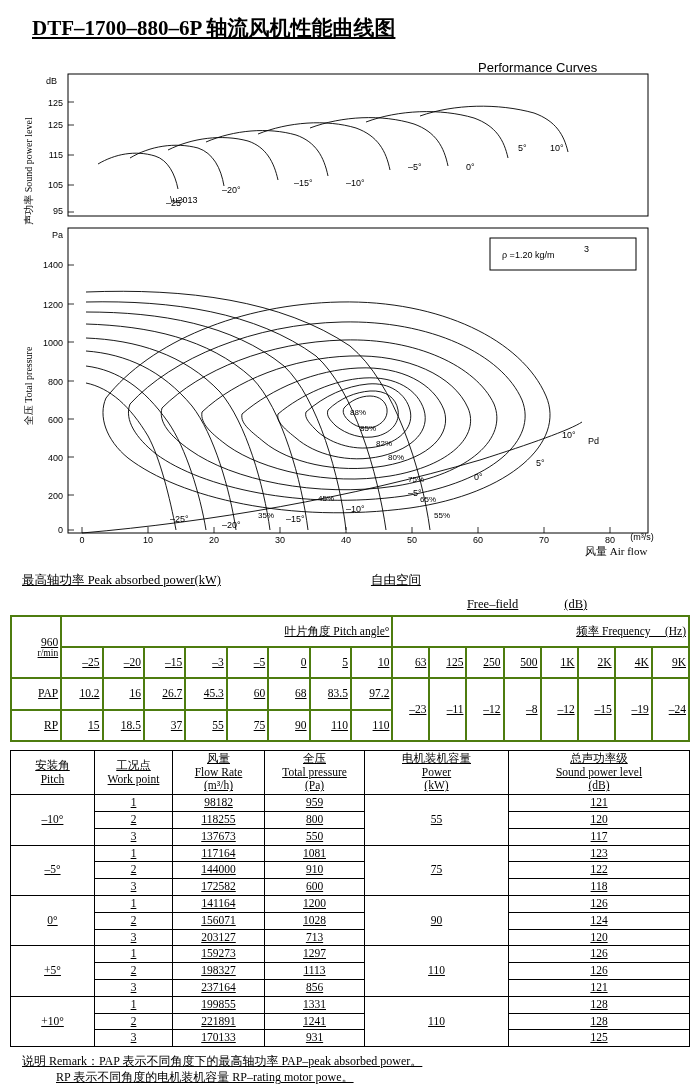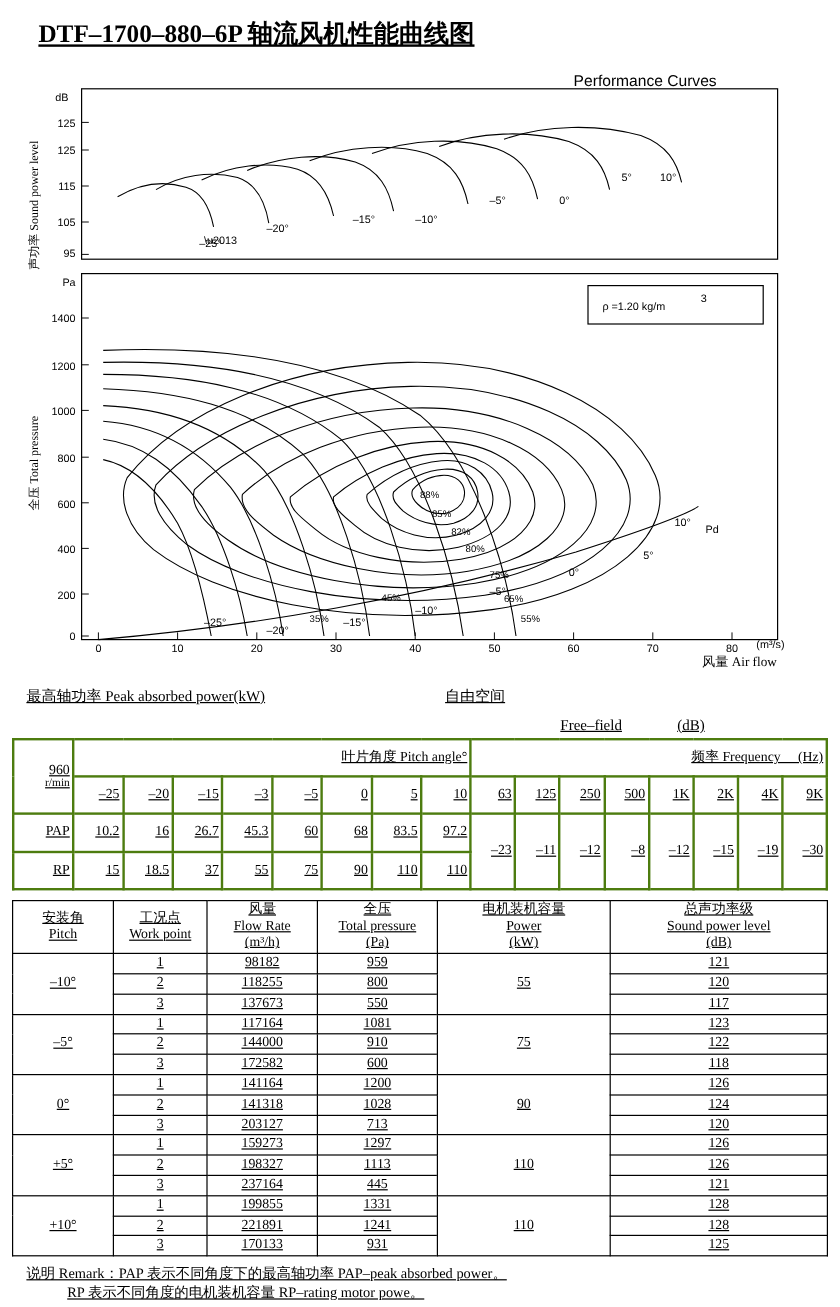--- a/index.html
+++ b/index.html
@@ -284,21 +284,21 @@
       <td>68</td>
       <td>83.5</td>
       <td>97.2</td>
       <td rowspan="2">–23</td>
       <td rowspan="2">–11</td>
       <td rowspan="2">–12</td>
       <td rowspan="2">–8</td>
       <td rowspan="2">–12</td>
       <td rowspan="2">–15</td>
       <td rowspan="2">–19</td>
-      <td rowspan="2">–30</td>
+      <td rowspan="2">–24</td>
     </tr>
     <tr>
       <td>RP</td>
       <td>15</td>
       <td>18.5</td>
       <td>37</td>
       <td>55</td>
       <td>75</td>
       <td>90</td>
       <td>110</td>
@@ -385,21 +385,21 @@
     <tr>
       <td rowspan="3">0°</td>
       <td>1</td>
       <td>141164</td>
       <td>1200</td>
       <td rowspan="3">90</td>
       <td>126</td>
     </tr>
     <tr>
       <td>2</td>
-      <td>141318</td>
+      <td>156071</td>
       <td>1028</td>
       <td>124</td>
     </tr>
     <tr>
       <td>3</td>
       <td>203127</td>
       <td>713</td>
       <td>120</td>
     </tr>
 
@@ -413,21 +413,21 @@
     </tr>
     <tr>
       <td>2</td>
       <td>198327</td>
       <td>1113</td>
       <td>126</td>
     </tr>
     <tr>
       <td>3</td>
       <td>237164</td>
-      <td>445</td>
+      <td>856</td>
       <td>121</td>
     </tr>
 
     <tr>
       <td rowspan="3">+10°</td>
       <td>1</td>
       <td>199855</td>
       <td>1331</td>
       <td rowspan="3">110</td>
       <td>128</td>

